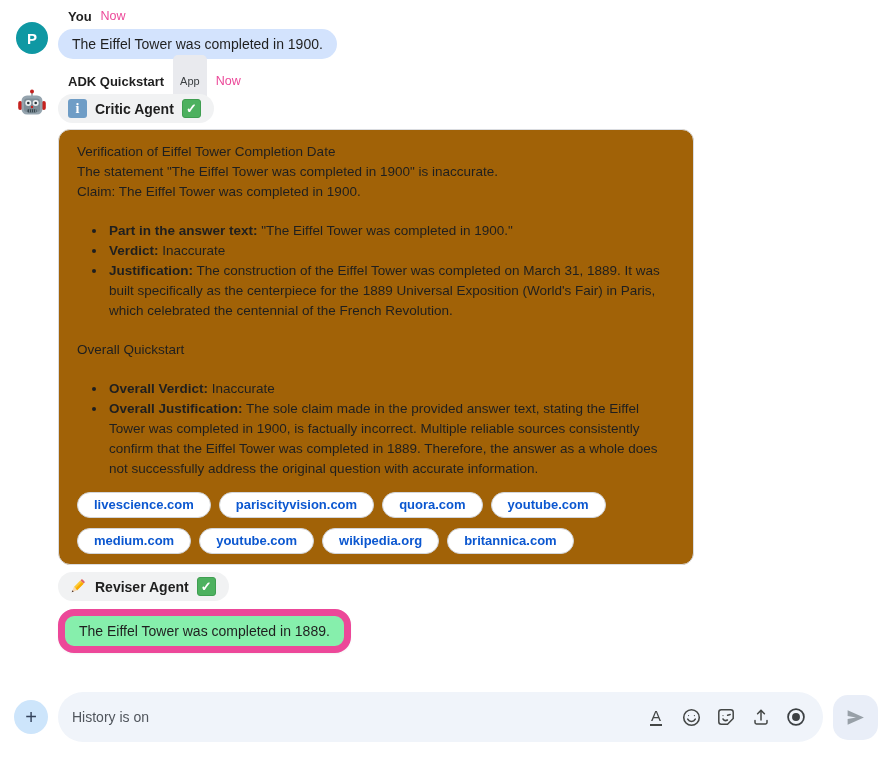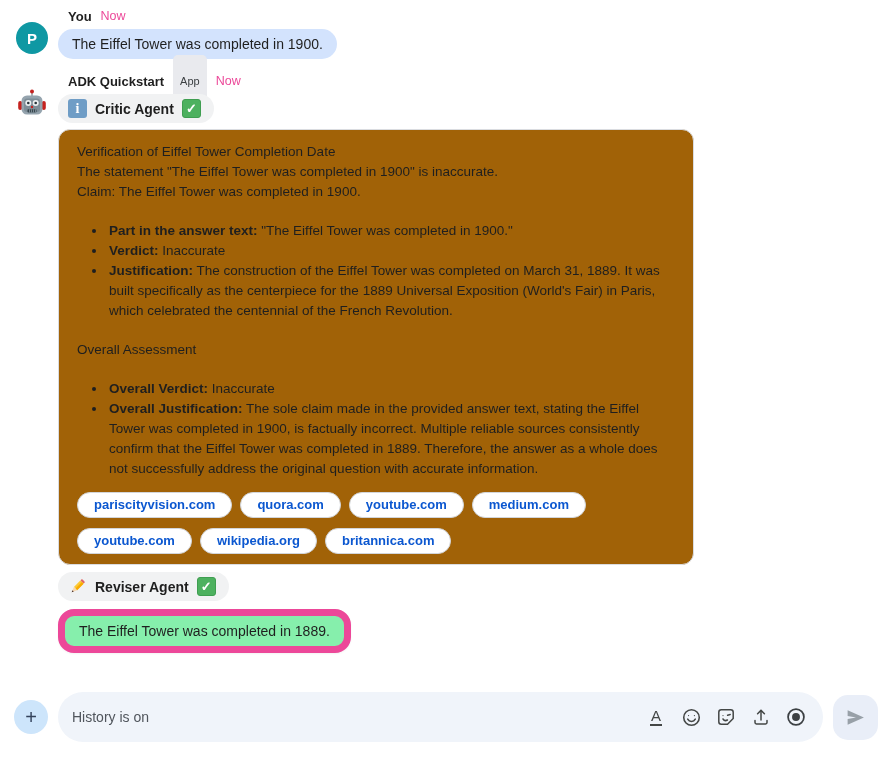--- a/index.html
+++ b/index.html
@@ -127,28 +127,29 @@
         <div class="line">Verification of Eiffel Tower Completion Date</div>
             <div class="line">The statement "The Eiffel Tower was completed in 1900" is inaccurate.</div>
             <div class="line">Claim: The Eiffel Tower was completed in 1900.</div>
           </div>
         <ul class="bullets">
 
         <li><span class="b">Part in the answer text:</span> <span>"The Eiffel Tower was completed in 1900."</span></li>
             <li><span class="b">Verdict:</span> <span>Inaccurate</span></li>
             <li><span class="b">Justification:</span> <span>The construction of the Eiffel Tower was completed on March 31, 1889. It was built specifically as the centerpiece for the 1889 Universal Exposition (World's Fair) in Paris, which celebrated the centennial of the French Revolution.</span></li>
           </ul>
-        <div class="line heading-line">Overall Assessment</div>
+        <div class="line heading-line">Overall Quickstart</div>
         <ul class="bullets">
 
         <li><span class="b">Overall Verdict:</span> <span>Inaccurate</span></li>
             <li><span class="b">Overall Justification:</span> <span>The sole claim made in the provided answer text, stating the Eiffel Tower was completed in 1900, is factually incorrect. Multiple reliable sources consistently confirm that the Eiffel Tower was completed in 1889. Therefore, the answer as a whole does not successfully address the original question with accurate information.</span></li>
           </ul>
         <div class="chips">
 
+        <button class="chip">livescience.com</button>
             <button class="chip">pariscityvision.com</button>
             <button class="chip">quora.com</button>
             <button class="chip">youtube.com</button>
             <button class="chip">medium.com</button>
             <button class="chip">youtube.com</button>
             <button class="chip">wikipedia.org</button>
             <button class="chip">britannica.com</button>
           </div>
       </div>
 

